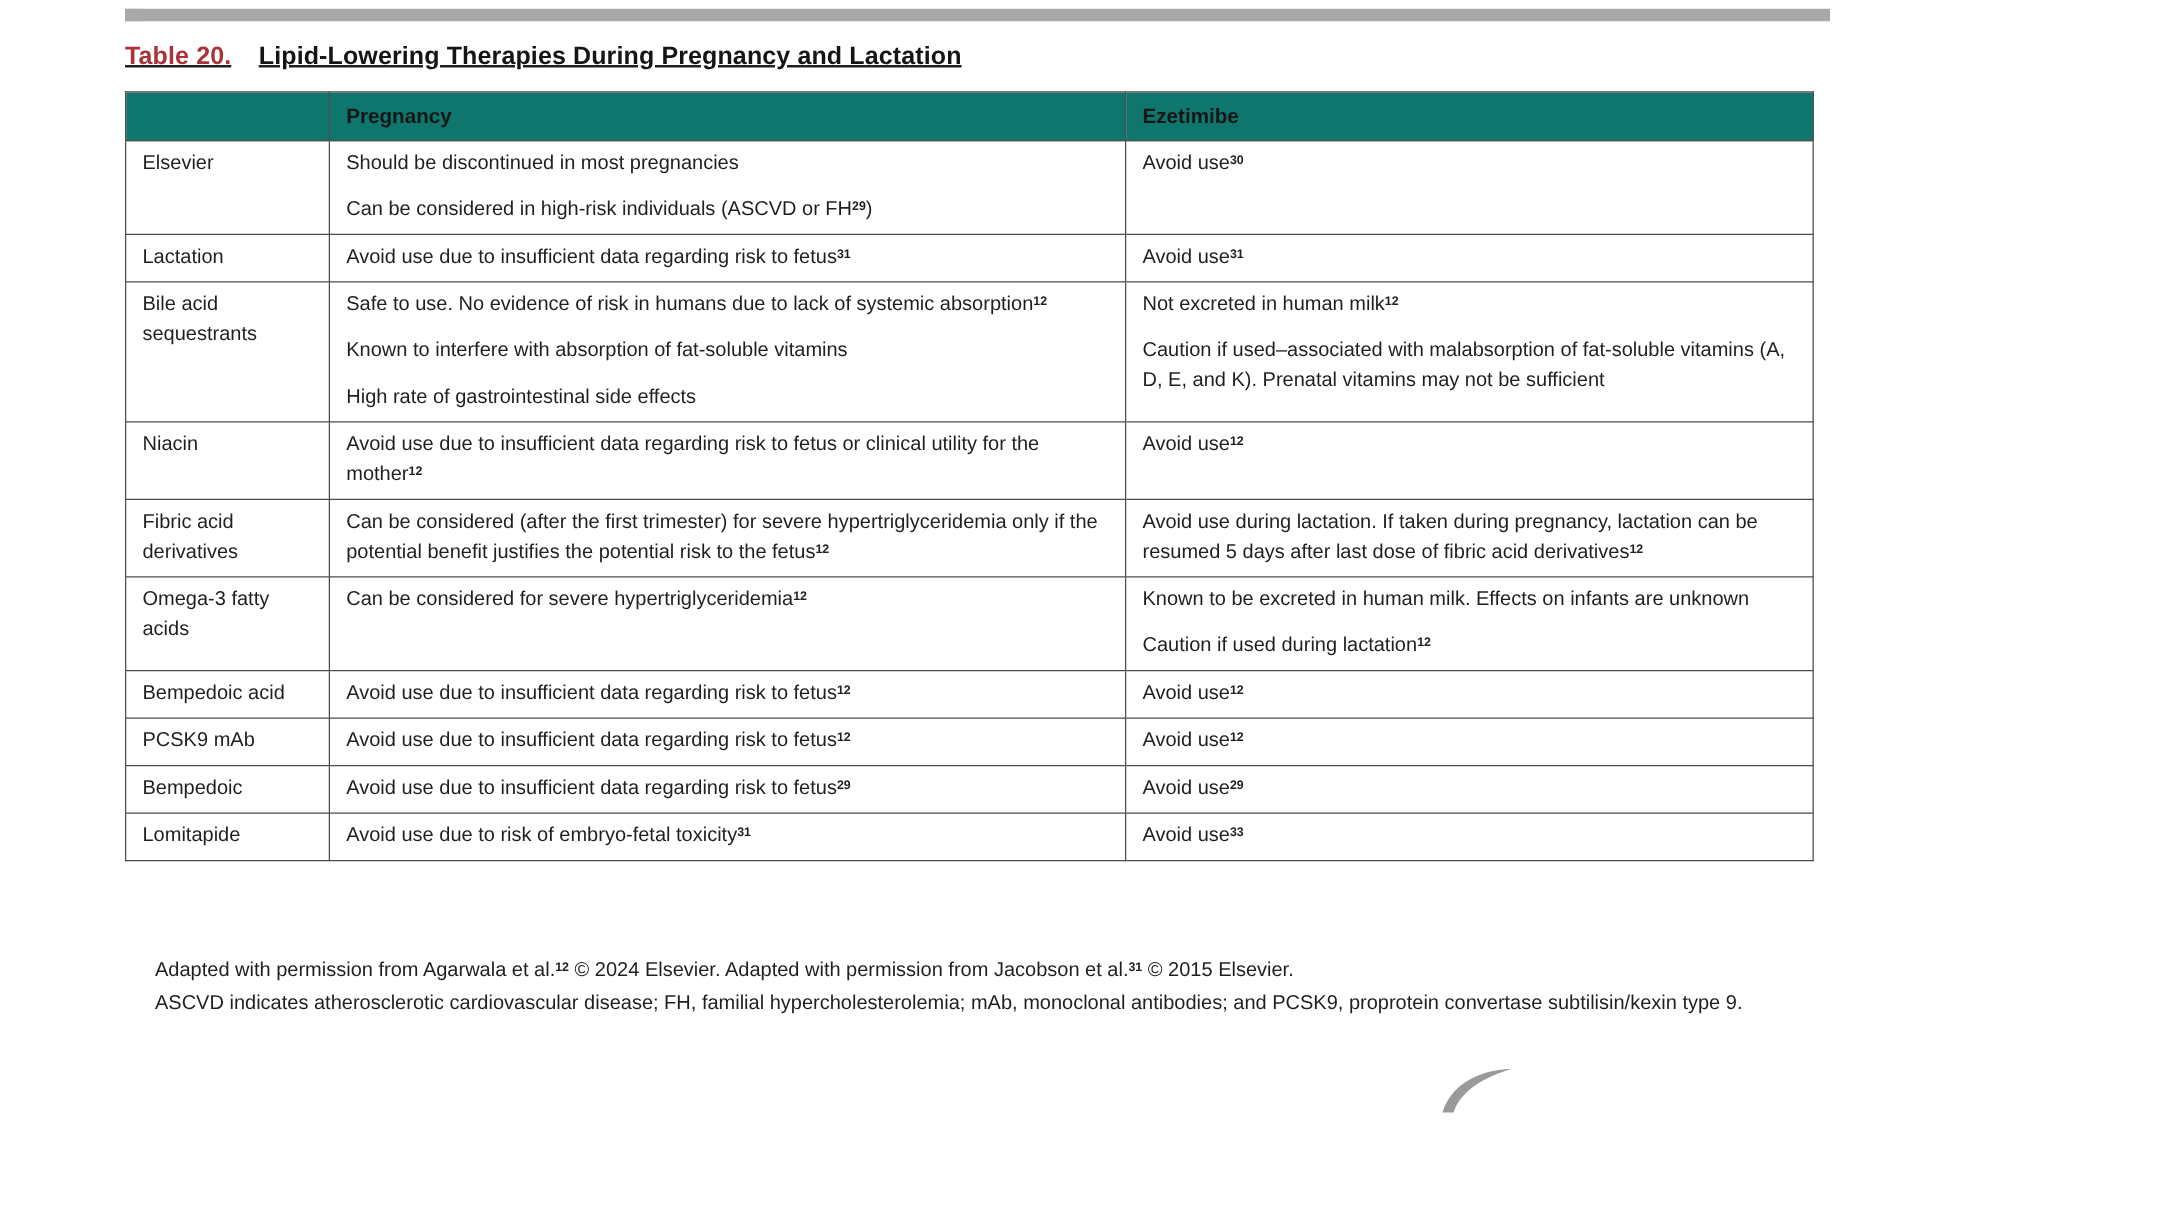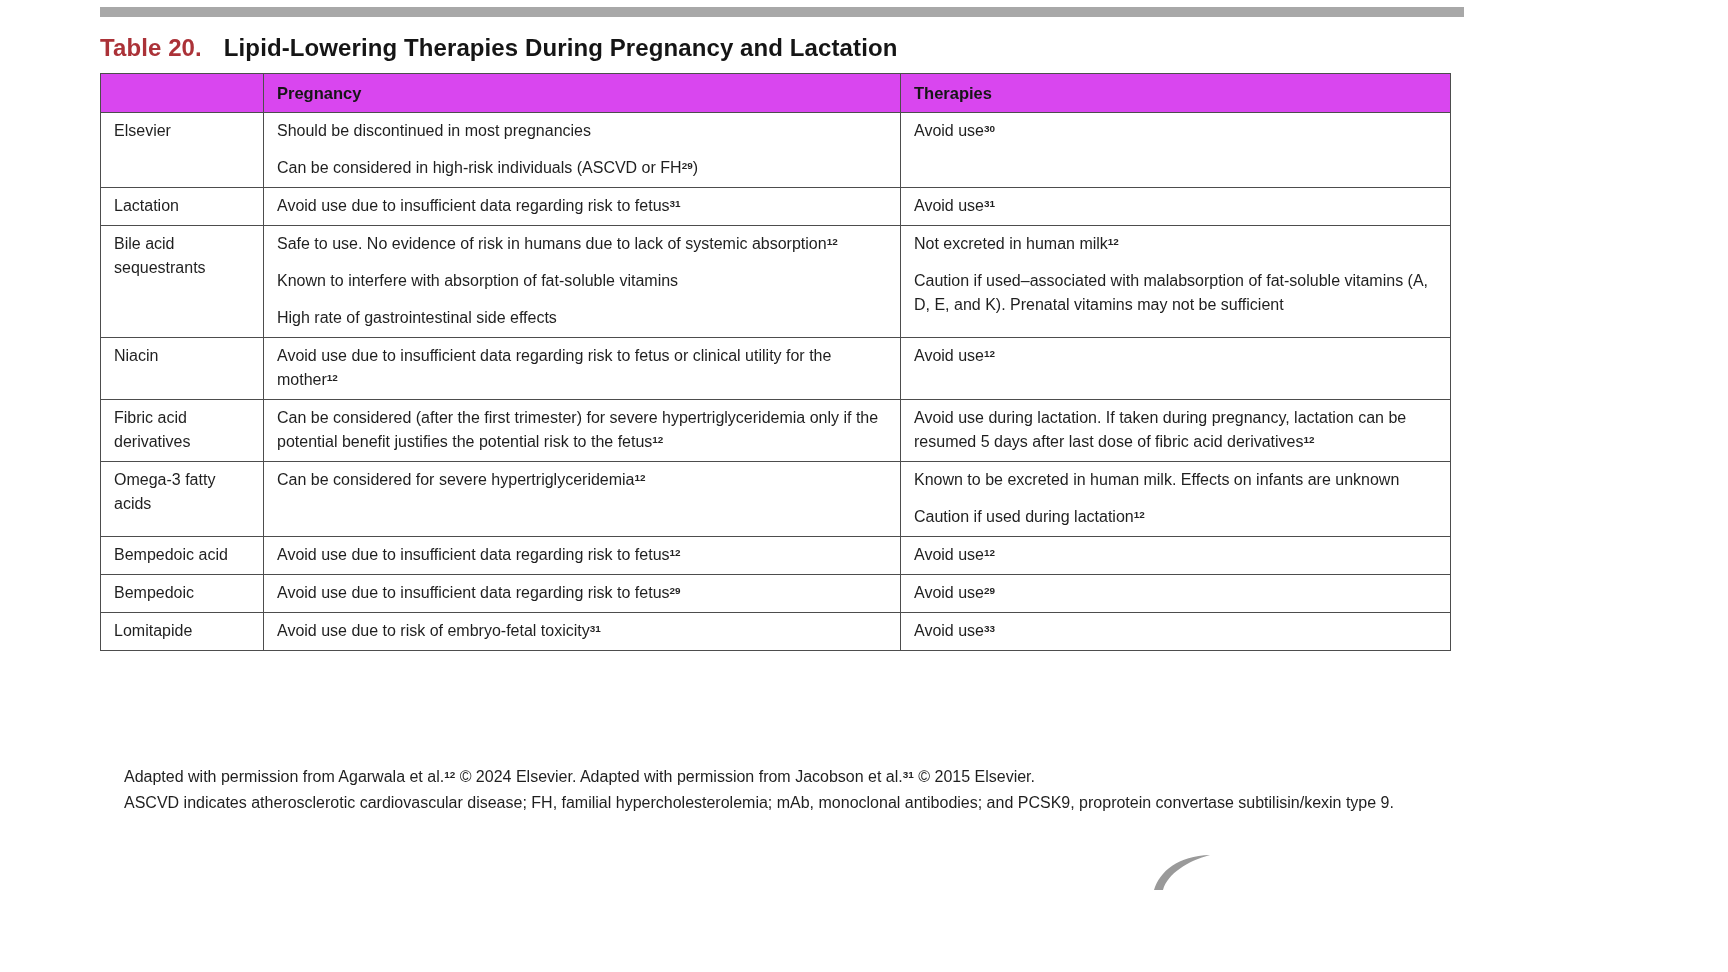--- a/index.html
+++ b/index.html
@@ -18,40 +18,41 @@
     position: absolute; left: 100px; top: 7px;
     width: 1364px; height: 10px; background: #a8a8a8;
   }
   .top-bar-cap {
     position: absolute; left: 100px; top: 7px;
     width: 14px; height: 10px; background: #c9c9c9;
   }
 
   .caption {
     position: absolute; left: 100px; top: 34px;
-    font-size: 24px; font-weight: bold; letter-spacing: 0.1px;
+    font-size: 20px; font-weight: bold; letter-spacing: 0.1px;
     white-space: nowrap;
+    text-decoration: underline;
   }
   .caption .table-label { color: #ab3238; margin-right: 22px; }
   .caption .table-title { color: #151515; }
 
   table.therapies {
     position: absolute; left: 100px; top: 73px;
     width: 1350px; table-layout: fixed;
     border-collapse: collapse;
     font-size: 16px; line-height: 24px;
   }
   table.therapies th, table.therapies td {
     border: 1px solid #4d4d4d;
     padding: 6px 12px 7px 13px;
     vertical-align: top;
     text-align: left;
   }
   table.therapies thead th {
-    background: #d946ef;
+    background: #0f766e;
     color: #161616;
     font-size: 16.5px; font-weight: bold;
     height: 39px; vertical-align: middle;
     padding-top: 4px; padding-bottom: 4px;
   }
   .col-drug { width: 163px; }
   .col-preg { width: 637px; }
   .col-lact { width: 550px; }
   table.therapies td p { margin: 0 0 13px 0; }
   table.therapies td p:last-child { margin-bottom: 0; }
@@ -82,21 +83,21 @@
 
   <div class="caption">
     <span class="table-label">Table 20.</span><span class="table-title">Lipid-Lowering Therapies During Pregnancy and Lactation</span>
   </div>
 
   <table class="therapies">
     <thead>
       <tr>
         <th class="col-drug"></th>
         <th class="col-preg">Pregnancy</th>
-        <th class="col-lact">Therapies</th>
+        <th class="col-lact">Ezetimibe</th>
       </tr>
     </thead>
     <tbody>
         <tr>
           <td class="col-drug">
             <p>Elsevier</p>
           </td>
           <td class="col-preg">
             <p>Should be discontinued in most pregnancies</p>
             <p>Can be considered in high-risk individuals (ASCVD or FH<sup>29</sup>)</p>
@@ -160,20 +161,31 @@
             <p>Can be considered for severe hypertriglyceridemia<sup>12</sup></p>
           </td>
           <td class="col-lact">
             <p>Known to be excreted in human milk. Effects on infants are unknown</p>
             <p>Caution if used during lactation<sup>12</sup></p>
           </td>
         </tr>
         <tr>
           <td class="col-drug">
             <p>Bempedoic acid</p>
+          </td>
+          <td class="col-preg">
+            <p>Avoid use due to insufficient data regarding risk to fetus<sup>12</sup></p>
+          </td>
+          <td class="col-lact">
+            <p>Avoid use<sup>12</sup></p>
+          </td>
+        </tr>
+        <tr>
+          <td class="col-drug">
+            <p>PCSK9 mAb</p>
           </td>
           <td class="col-preg">
             <p>Avoid use due to insufficient data regarding risk to fetus<sup>12</sup></p>
           </td>
           <td class="col-lact">
             <p>Avoid use<sup>12</sup></p>
           </td>
         </tr>
         <tr>
           <td class="col-drug">

